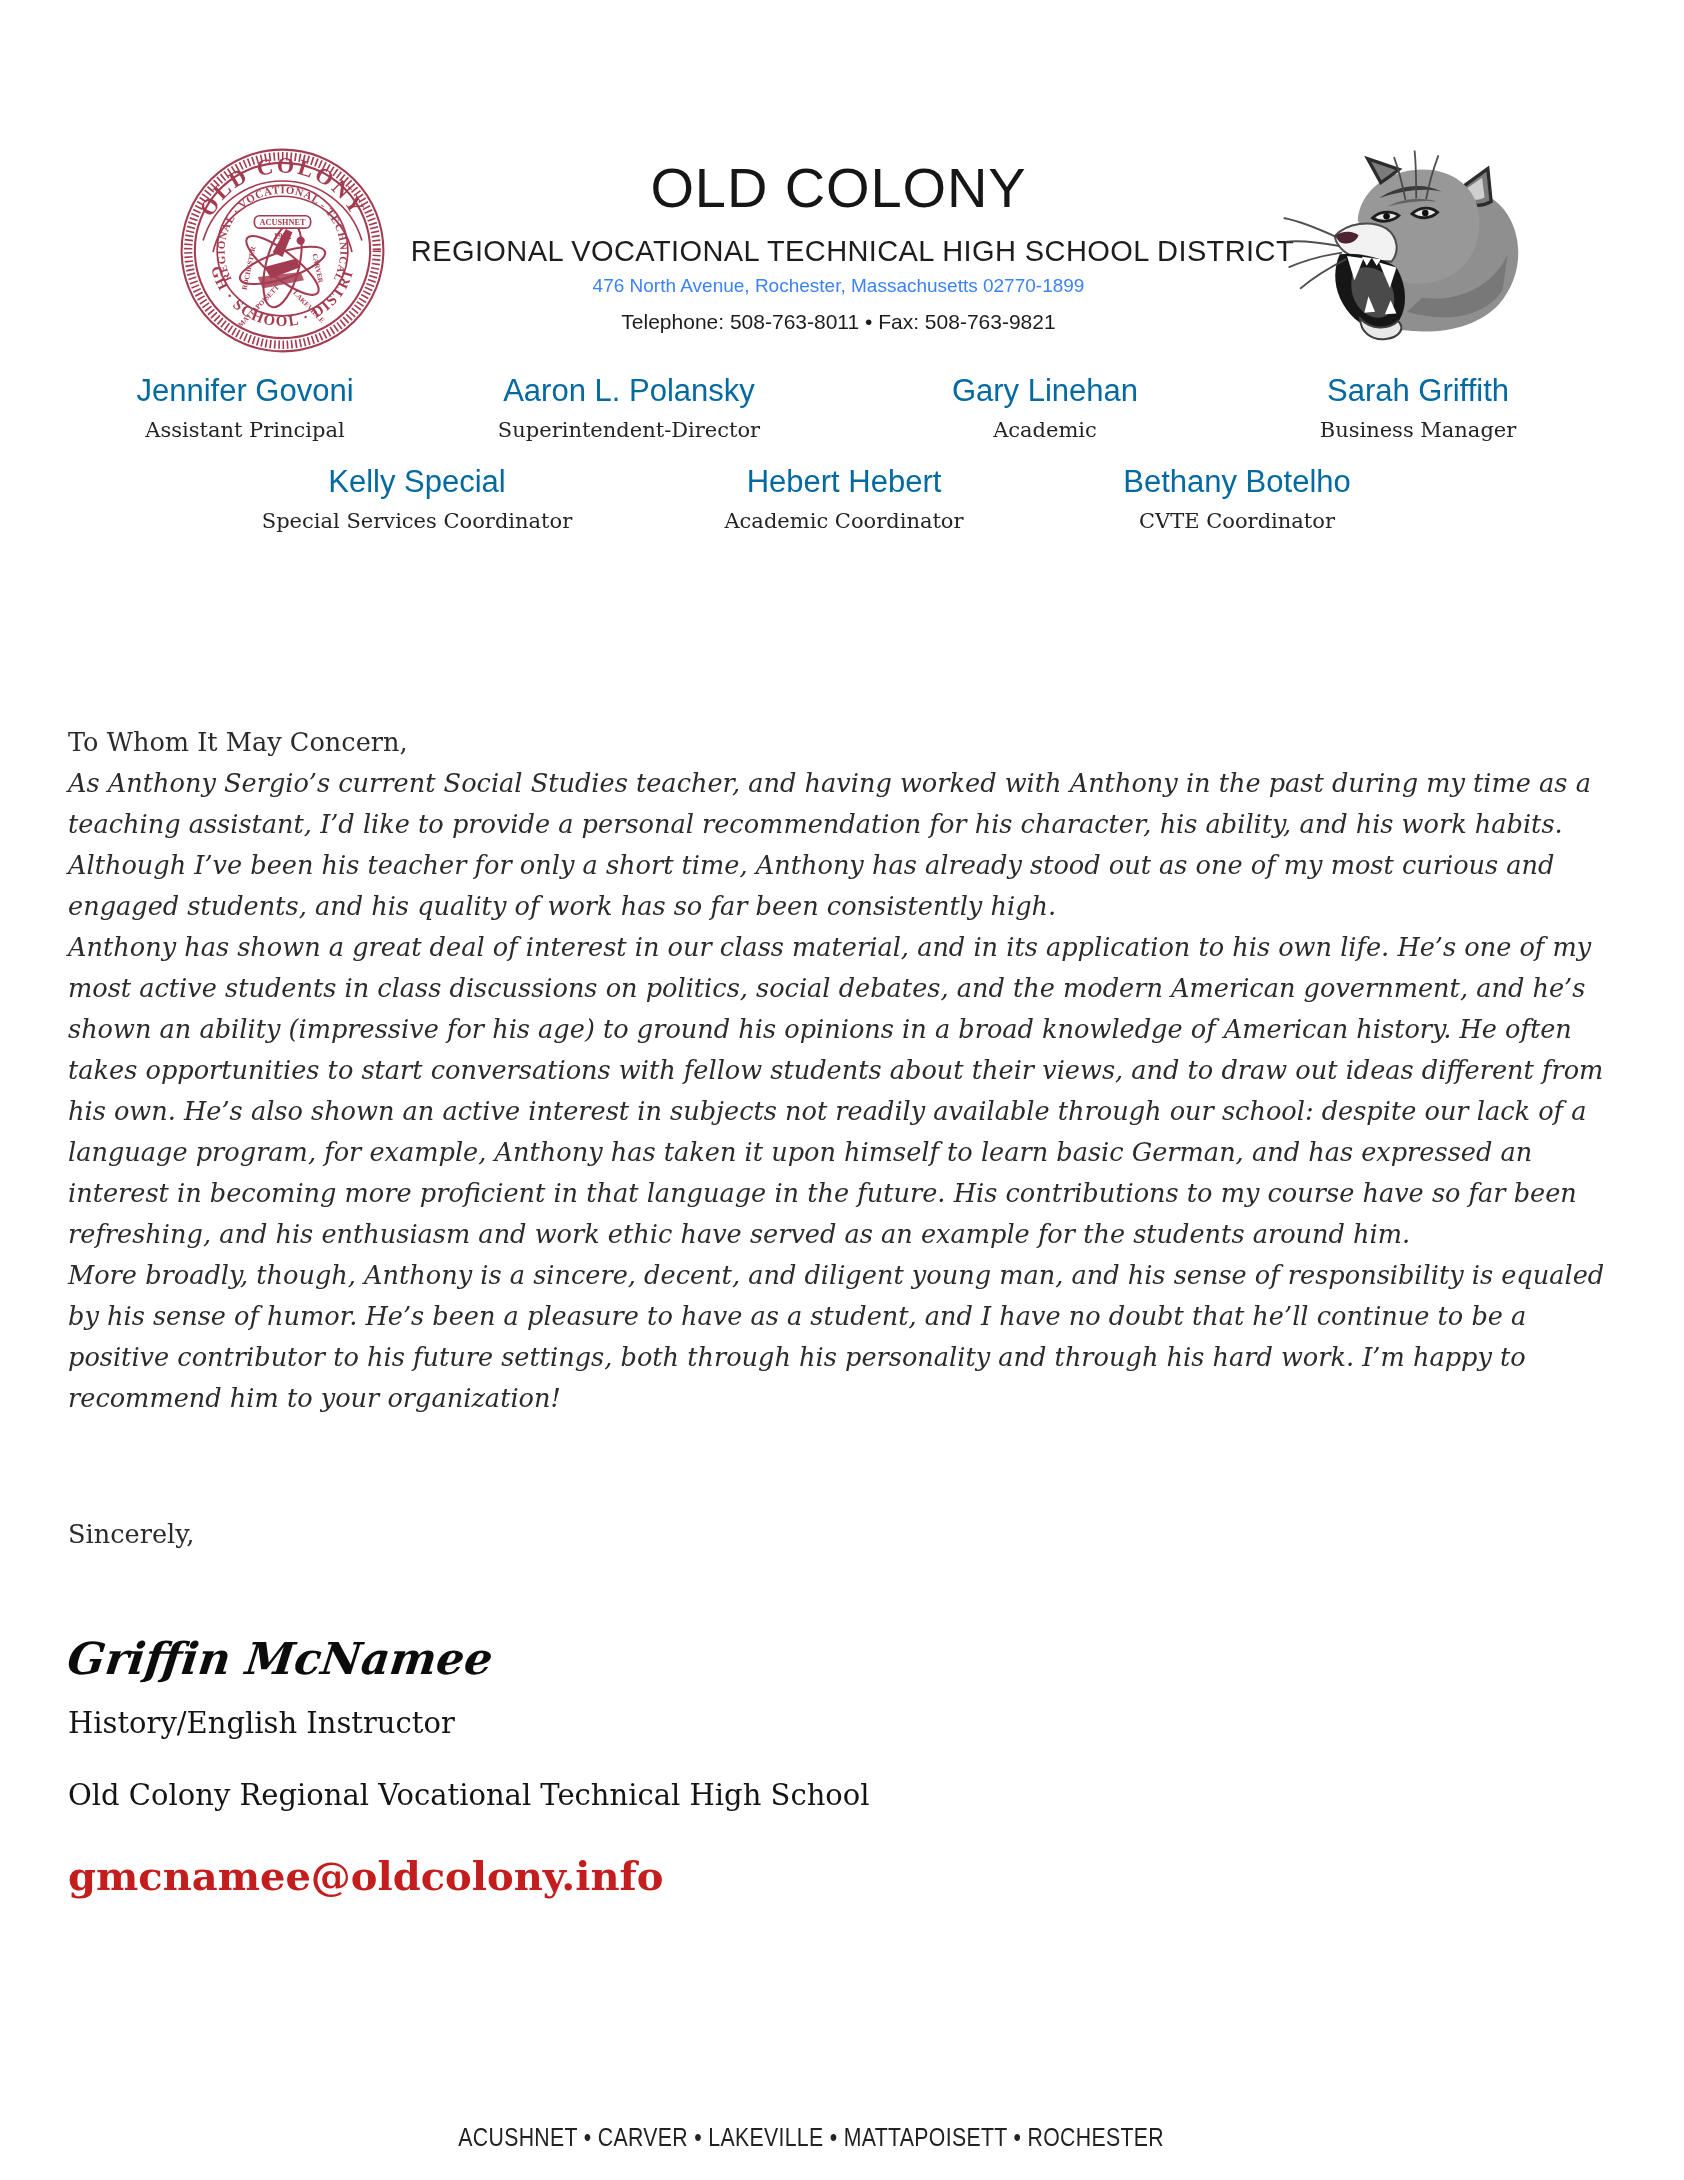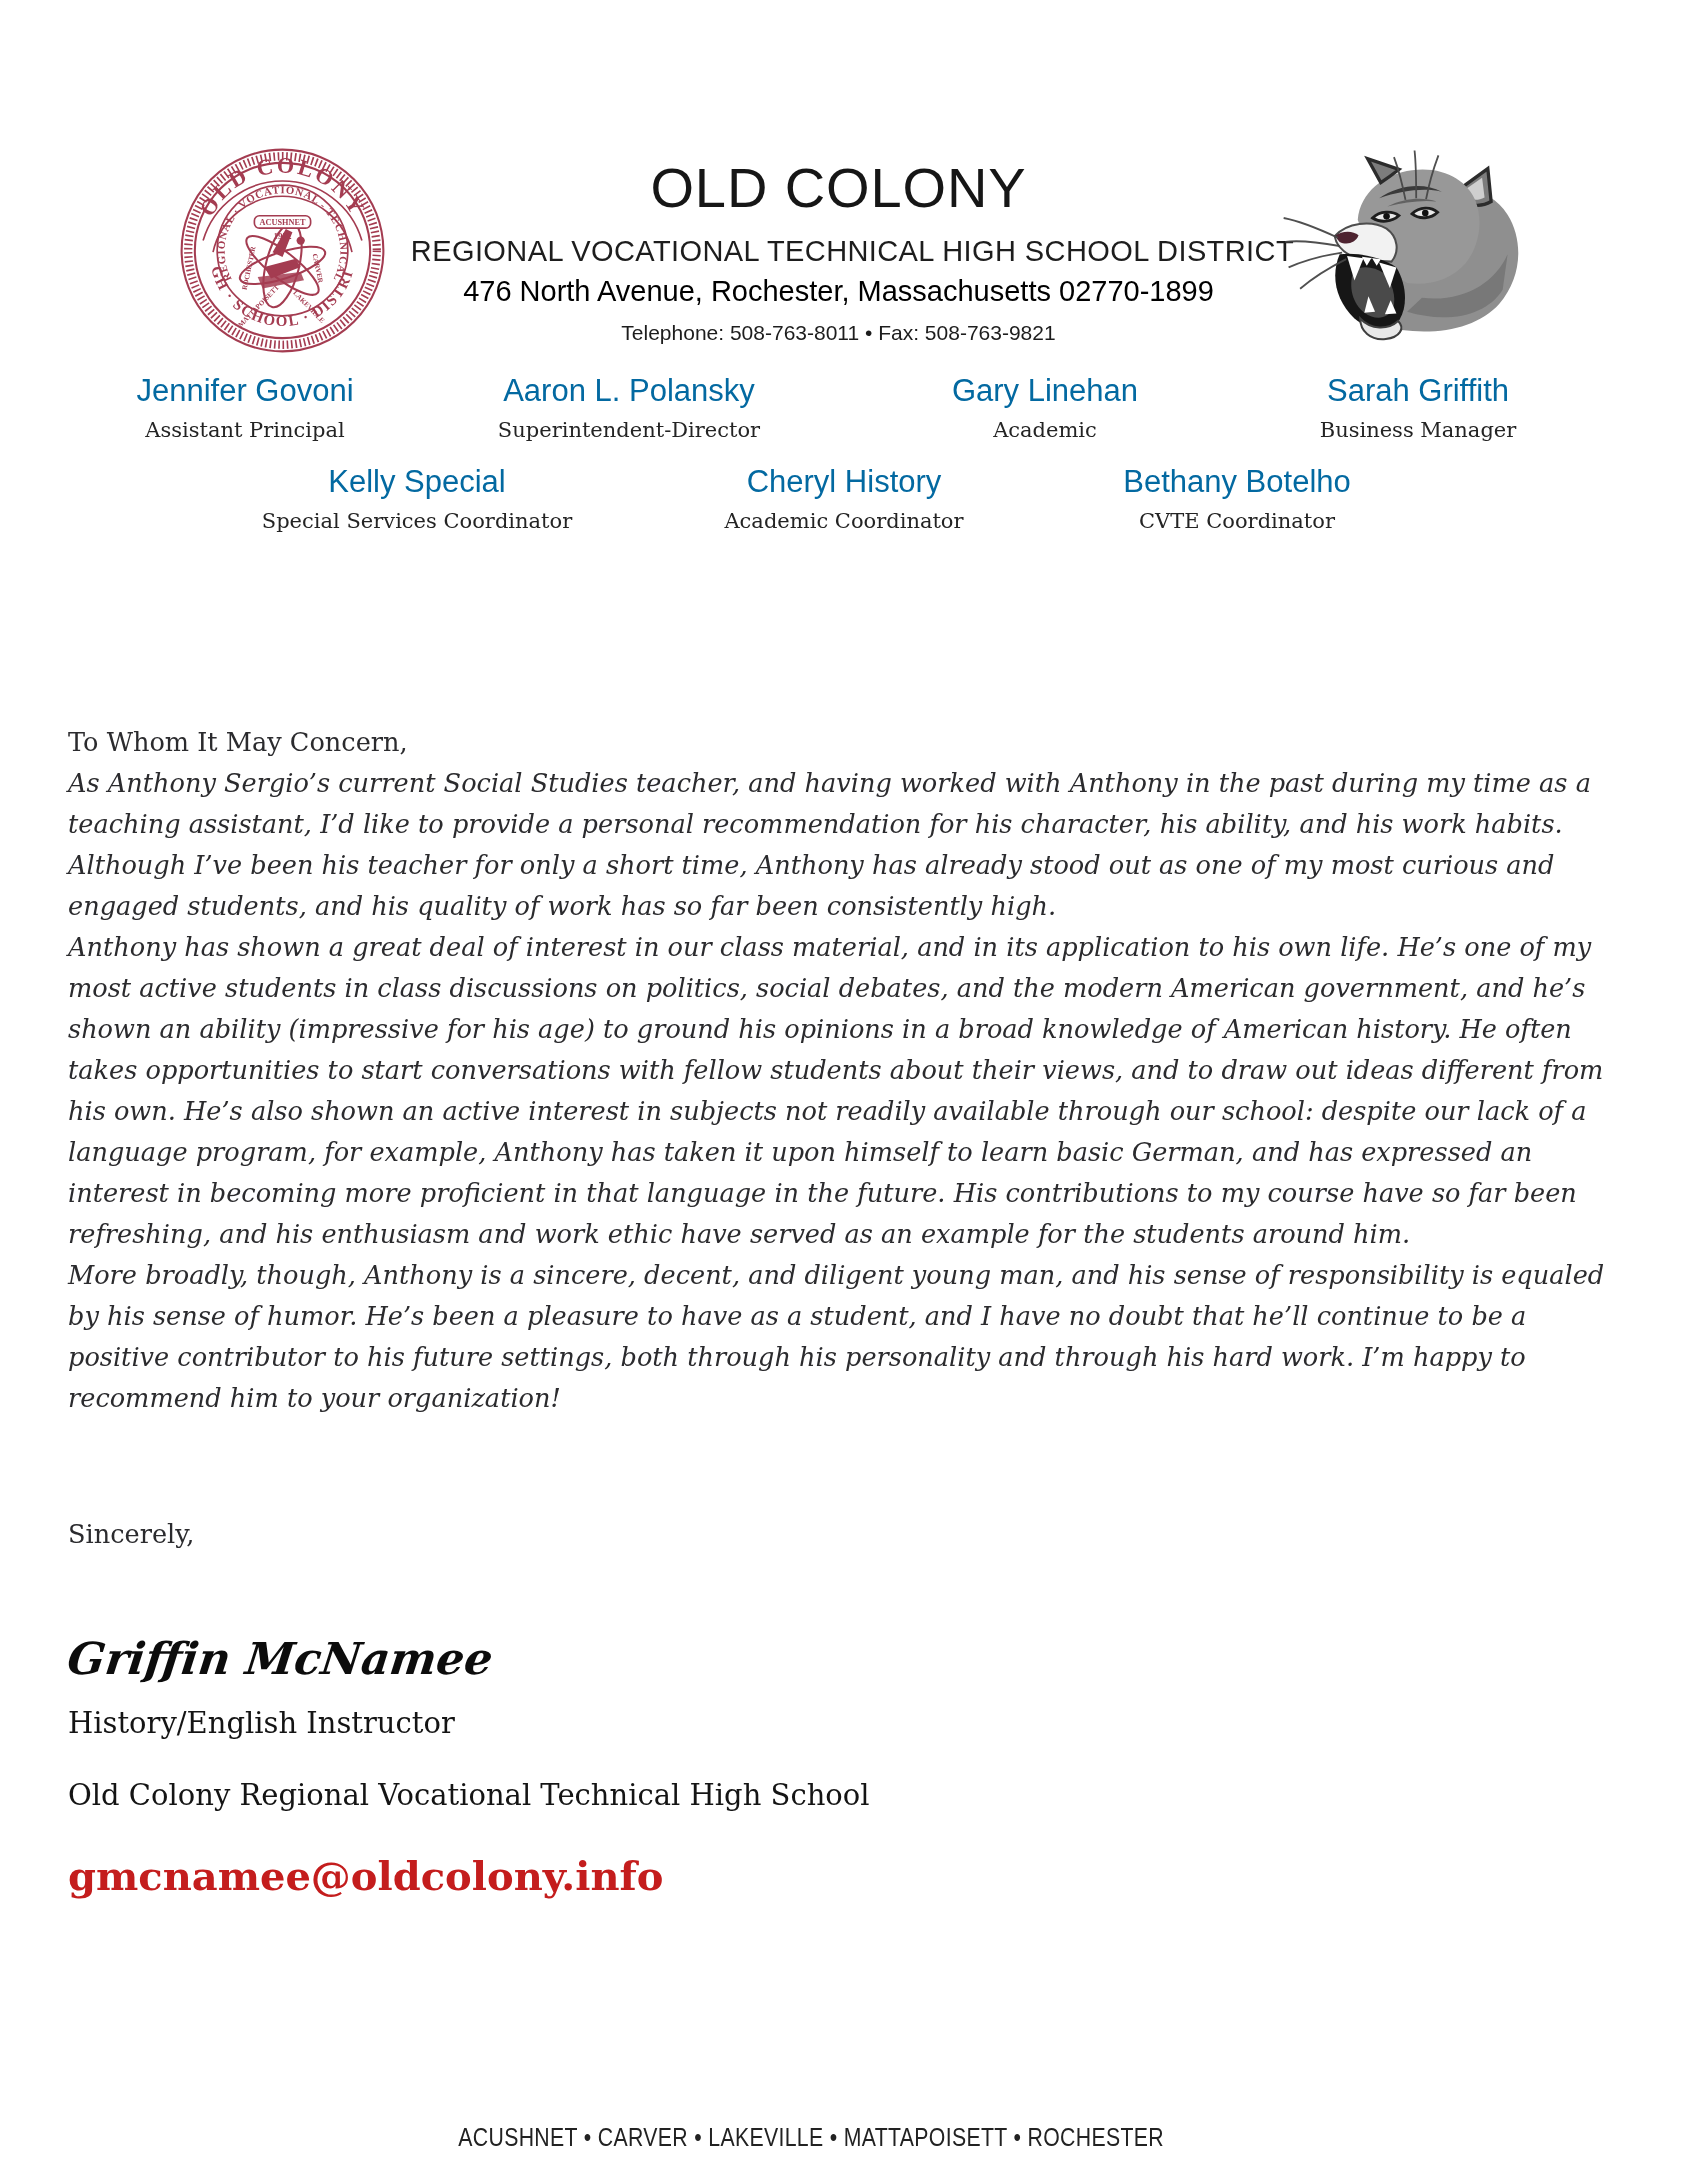--- a/index.html
+++ b/index.html
@@ -29,21 +29,21 @@
   }
   .school-name{
     font-size:56px;letter-spacing:0.9px;color:#161616;
     font-family:"Liberation Sans",sans-serif;
     line-height:1.0;
   }
   .district-line{
     margin-top:19px;font-size:29px;letter-spacing:0.4px;color:#1d1d1d;text-align:right;
   }
   .address-line{
-    margin-top:6.8px;font-size:29px;color:#000000;
+    margin-top:6.8px;font-size:19px;color:#3b82f6;
   }
   .contact-line{
     margin-top:13.6px;font-size:21px;color:#1d1d1d;
   }
 
   
   .staff{
     text-align:center;transform:translateX(-50%);
     white-space:nowrap;
   }
@@ -213,21 +213,21 @@
 </div>
 <div class="abs staff" style="left:1418px;top:373px;">
   <div class="staff-name">Sarah Griffith</div>
   <div class="staff-title">Business Manager</div>
 </div>
 <div class="abs staff" style="left:417px;top:464px;">
   <div class="staff-name">Kelly Special</div>
   <div class="staff-title">Special Services Coordinator</div>
 </div>
 <div class="abs staff" style="left:844px;top:464px;">
-  <div class="staff-name">Cheryl History</div>
+  <div class="staff-name">Hebert Hebert</div>
   <div class="staff-title">Academic Coordinator</div>
 </div>
 <div class="abs staff" style="left:1237px;top:464px;">
   <div class="staff-name">Bethany Botelho</div>
   <div class="staff-title">CVTE Coordinator</div>
 </div>
 
 <div class="abs letter">
   <p class="salutation">To Whom It May Concern,</p>
   <p class="para p1">As Anthony Sergio’s current Social Studies teacher, and having worked with Anthony in the past during my time as a teaching assistant, I’d like to provide a personal recommendation for his character, his ability, and his work habits. Although I’ve been his teacher for only a short time, Anthony has already stood out as one of my most curious and engaged students, and his quality of work has so far been consistently high.</p>

